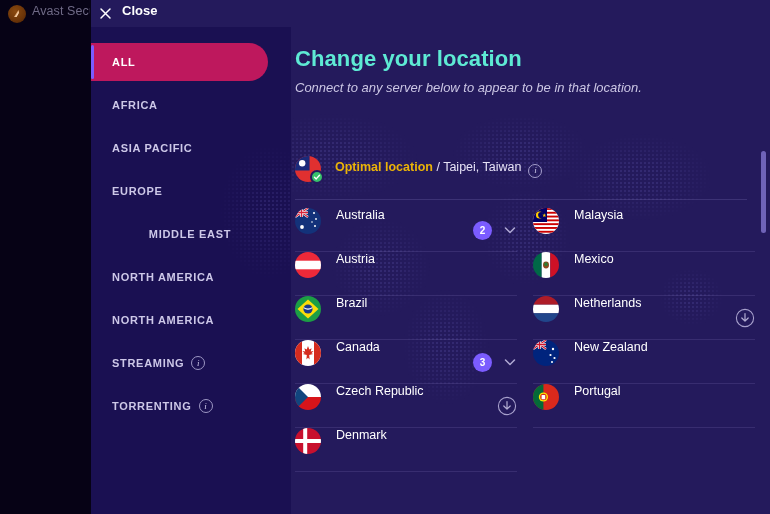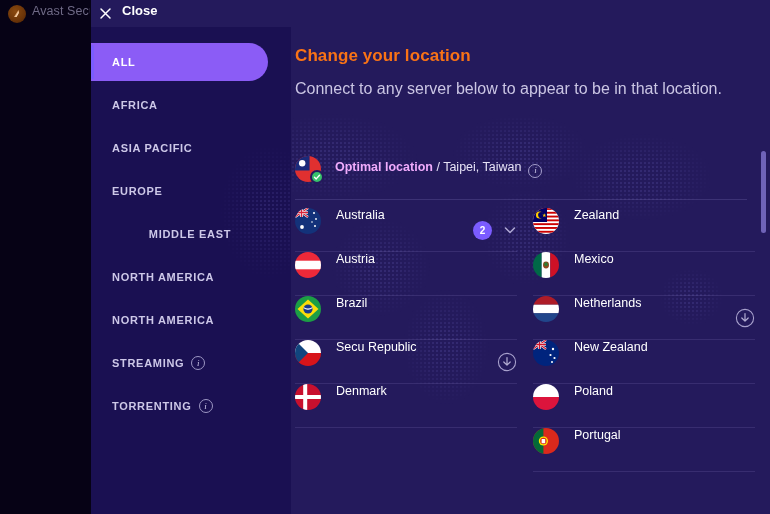--- a/index.html
+++ b/index.html
@@ -72,21 +72,21 @@
   .nav-item {
     position: absolute; left: 0; width: 177px; height: 38px;
     display: flex; align-items: center;
     padding-left: 21px; cursor: pointer;
   }
   .nav-item .nav-label {
     font-size: 11px; font-weight: bold; color: #cdc8e8;
     letter-spacing: .7px;
   }
   .nav-item.active {
-    background: #8b5cf6;
+    background: #be185d;
     border-top-right-radius: 19px; border-bottom-right-radius: 19px; text-align: right;
   }
   .nav-item.active::before {
     content: ""; position: absolute; left: 0; top: 2px;
     width: 3px; height: 34px; background: #7b5cff; border-radius: 2px;
   }
   .nav-item.active .nav-label { color: #ffffff; }
   .info-dot {
     display: inline-flex; align-items: center; justify-content: center;
     width: 14px; height: 14px; border-radius: 50%;
@@ -121,46 +121,46 @@
       radial-gradient(ellipse 95px 52px at 250px 55px, #000 20%, transparent 72%),
       radial-gradient(ellipse 62px 68px at 255px 140px, #000 18%, transparent 72%),
       radial-gradient(ellipse 100px 60px at 370px 80px, #000 20%, transparent 72%),
       radial-gradient(ellipse 45px 40px at 420px 200px, #000 18%, transparent 72%),
       radial-gradient(ellipse 60px 80px at 175px 250px, #000 18%, transparent 72%);
   }
   .main-inner { position: relative; z-index: 2; }
 
   .page-title {
     position: absolute; left: 4px; top: 19px;
-    font-size: 17px; font-weight: bold; color: #f97316; letter-spacing: .1px;
+    font-size: 22px; font-weight: bold; color: #5eead4; letter-spacing: .1px;
   }
   .page-sub {
     position: absolute; left: 4px; top: 53px;
-    font-size: 16px; color: #cbc6e4;
+    font-size: 13px; color: #cbc6e4; font-style: italic;
   }
 
   
   .optimal {
     position: absolute; left: 4px; top: 122px;
     width: 455px; height: 40px;
     display: flex; align-items: center; cursor: pointer;
   }
   .opt-flag { position: relative; width: 26px; height: 26px; }
   .flag-circle {
     width: 26px; height: 26px; border-radius: 50%; overflow: hidden;
     position: relative; flex: none;
   }
   .opt-check {
     position: absolute; right: -3px; bottom: -2px;
     width: 14px; height: 14px; border-radius: 50%;
     background: #37c26b; border: 2px solid #241a5c;
     display: flex; align-items: center; justify-content: center;
   }
   .opt-text { margin-left: 14px; font-size: 12.5px; color: #e6e2f6; }
-  .opt-text b { color: #f0abfc; font-weight: bold; }
+  .opt-text b { color: #eab308; font-weight: bold; }
   .opt-info {
     display: inline-flex; align-items: center; justify-content: center;
     width: 14px; height: 14px; border-radius: 50%;
     border: 1px solid #a49ecb; margin-left: 7px; vertical-align: -2px;
     font-size: 9px; font-style: italic; color: #cdc8e8;
     font-family: "Liberation Serif", serif; line-height: 1; cursor: pointer;
   }
   .opt-divider {
     position: absolute; left: 4px; top: 172px; width: 452px; height: 1px;
     background: rgba(160,150,220,.20);
@@ -331,25 +331,40 @@
               <div class="flag-circle"><svg width="26" height="26" viewBox="0 0 26 26">
                   <rect width="26" height="26" fill="#1c9e45"></rect>
                   <polygon points="13,3.5 23.5,13 13,22.5 2.5,13" fill="#fcdd09"></polygon>
                   <circle cx="13" cy="13" r="4.6" fill="#1b3a8c"></circle>
                   <path d="M8.6 11.6 Q13 14.6 17.4 11.6" stroke="#fff" stroke-width="1.1" fill="none"></path>
                 </svg></div>
               <span class="cname">Brazil</span>
             </div>
             <div class="row">
               <div class="flag-circle"><svg width="26" height="26" viewBox="0 0 26 26">
+                  <rect width="26" height="26" fill="#fff"></rect>
+                  <rect width="7" height="26" fill="#d52b1e"></rect>
+                  <rect x="19" width="7" height="26" fill="#d52b1e"></rect>
+                  <path d="M13 6 L14.3 9.4 L16.6 8.3 L15.7 11.4 L18.6 11 L16.4 13.2 L18.2 14.1 L14.2 15 L14.6 19.5 L13 17.8 L11.4 19.5 L11.8 15 L7.8 14.1 L9.6 13.2 L7.4 11 L10.3 11.4 L9.4 8.3 L11.7 9.4 Z" fill="#d52b1e"></path>
+                </svg></div>
+              <span class="cname">Canada</span>
+              <div class="row-right">
+                <span class="count-badge">3</span>
+                <span class="chev"><svg viewBox="0 0 14 14" width="14" height="14">
+                    <path d="M2.5 5 L7 9.5 L11.5 5" stroke="#c8c2e8" stroke-width="1.5" fill="none" stroke-linecap="round" stroke-linejoin="round"></path>
+                  </svg></span>
+              </div>
+            </div>
+            <div class="row">
+              <div class="flag-circle"><svg width="26" height="26" viewBox="0 0 26 26">
                   <rect width="26" height="13" fill="#fff"></rect>
                   <rect y="13" width="26" height="13" fill="#d7141a"></rect>
                   <polygon points="0,0 13,13 0,26" fill="#11457e"></polygon>
                 </svg></div>
-              <span class="cname">Secu Republic</span>
+              <span class="cname">Czech Republic</span>
               <div class="row-right">
                 <span class="dl-icon"><svg viewBox="0 0 20 20" width="20" height="20">
                     <circle cx="10" cy="10" r="8.6" stroke="#c8c2e8" stroke-width="1.1" fill="none"></circle>
                     <path d="M10 5.6 V13 M6.8 10 L10 13.2 L13.2 10" stroke="#d7d2f0" stroke-width="1.2" fill="none" stroke-linecap="round" stroke-linejoin="round"></path>
                   </svg></span>
               </div>
             </div>
             <div class="row">
               <div class="flag-circle"><svg width="26" height="26" viewBox="0 0 26 26">
                   <rect width="26" height="26" fill="#c8102e"></rect>
@@ -368,21 +383,21 @@
                   <rect y="7.6" width="26" height="1.9" fill="#cc0001"></rect>
                   <rect y="11.4" width="26" height="1.9" fill="#cc0001"></rect>
                   <rect y="15.2" width="26" height="1.9" fill="#cc0001"></rect>
                   <rect y="19" width="26" height="1.9" fill="#cc0001"></rect>
                   <rect y="22.8" width="26" height="1.9" fill="#cc0001"></rect>
                   <rect x="0" y="0" width="14" height="14" fill="#010066"></rect>
                   <circle cx="6.5" cy="7" r="3.6" fill="#ffcc00"></circle>
                   <circle cx="8.2" cy="7" r="3.1" fill="#010066"></circle>
                   <polygon points="11.2,5.2 11.8,6.7 13.3,6.7 12.1,7.6 12.6,9.1 11.2,8.2 10,9.1 10.5,7.6 9.3,6.7 10.7,6.7" fill="#ffcc00"></polygon>
                 </svg></div>
-              <span class="cname">Zealand</span>
+              <span class="cname">Malaysia</span>
             </div>
             <div class="row">
               <div class="flag-circle"><svg width="26" height="26" viewBox="0 0 26 26">
                   <rect width="8.7" height="26" fill="#006847"></rect>
                   <rect x="8.7" width="8.6" height="26" fill="#fff"></rect>
                   <rect x="17.3" width="8.7" height="26" fill="#ce1126"></rect>
                   <ellipse cx="13" cy="13" rx="3" ry="3.4" fill="#8c4a1f"></ellipse>
                   <ellipse cx="13" cy="12.2" rx="1.7" ry="1.9" fill="#2e7d32"></ellipse>
                 </svg></div>
               <span class="cname">Mexico</span>
@@ -411,27 +426,20 @@
                   <path d="M6.5 0 V9 M0 4.5 H13" stroke="#cc142b" stroke-width="1.3"></path>
                   <circle cx="20" cy="9" r="1.2" fill="#fff"></circle>
                   <circle cx="17.5" cy="15" r="1.1" fill="#fff"></circle>
                   <circle cx="21.5" cy="18" r="1.1" fill="#fff"></circle>
                   <circle cx="19" cy="22" r="1" fill="#fff"></circle>
                 </svg></div>
               <span class="cname">New Zealand</span>
             </div>
             <div class="row">
               <div class="flag-circle"><svg width="26" height="26" viewBox="0 0 26 26">
-                  <rect width="26" height="13" fill="#fff"></rect>
-                  <rect y="13" width="26" height="13" fill="#dc143c"></rect>
-                </svg></div>
-              <span class="cname">Poland</span>
-            </div>
-            <div class="row">
-              <div class="flag-circle"><svg width="26" height="26" viewBox="0 0 26 26">
                   <rect width="26" height="26" fill="#da291c"></rect>
                   <rect width="10.4" height="26" fill="#046a38"></rect>
                   <circle cx="10.4" cy="13" r="4.6" fill="#ffe900"></circle>
                   <circle cx="10.4" cy="13" r="3.2" fill="#da291c"></circle>
                   <rect x="8.6" y="11" width="3.6" height="4.2" fill="#fff" rx=".5"></rect>
                 </svg></div>
               <span class="cname">Portugal</span>
             </div>
           </div>
       </div>

